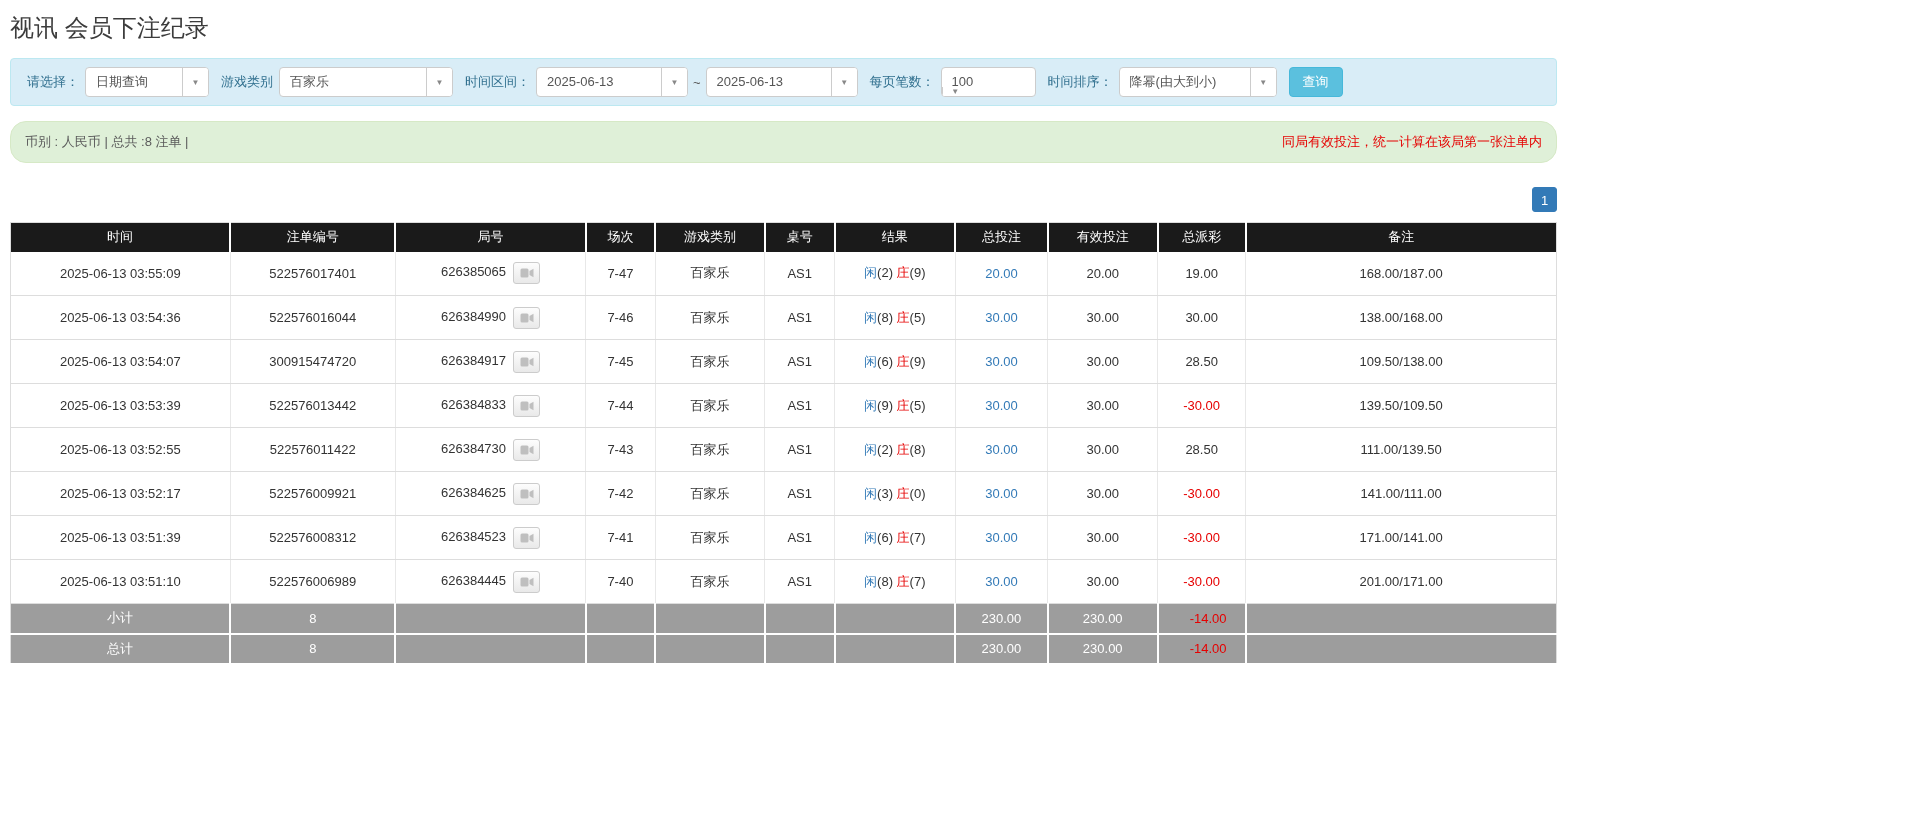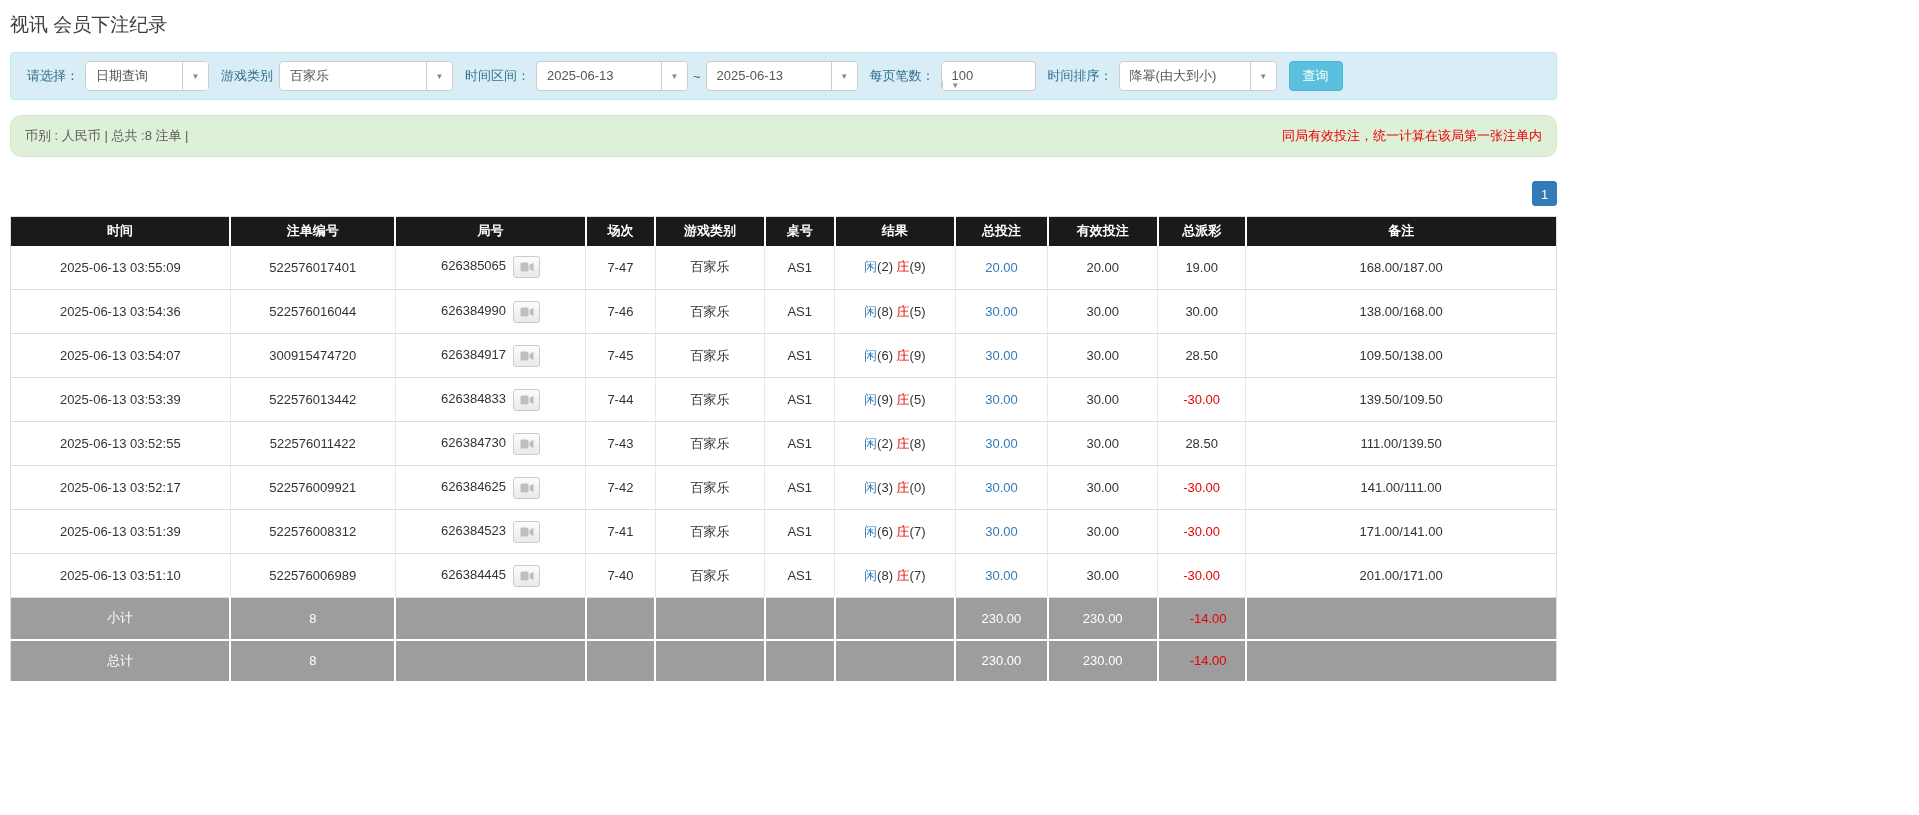--- a/index.html
+++ b/index.html
@@ -5,21 +5,21 @@
   * { box-sizing: border-box; margin: 0; padding: 0; }
   html, body { background: #fff; }
   body {
     font-family: "Liberation Sans", "DejaVu Sans", sans-serif;
     font-size: 13px;
     color: #333;
   }
   .container { width: 1547px; margin: 0 0 0 10px; }
 
   .page-title {
-    font-size: 19px;
+    font-size: 24px;
     font-weight: 400;
     color: #3c3c3c;
     padding: 12px 0 14px 0;
   }
 
   
   .filter-bar {
     background: #d9edf7;
     border: 1px solid #bce8f1;
     border-radius: 4px;
@@ -81,21 +81,21 @@
     font-size: 13px;
     cursor: pointer;
     font-family: inherit;
   }
 
   
   .info-bar {
     margin-top: 15px;
     background: #dff0d8;
     border: 1px solid #d6e9c6;
-    border-radius: 11px;
+    border-radius: 16px;
     padding: 11px 14px;
     display: flex;
     justify-content: space-between;
     align-items: center;
     font-size: 13px;
   }
   .info-left  { color: #5b5b5b; }
   .info-right { color: #e60000; text-align: right; }
 
   
@@ -133,21 +133,21 @@
   .col-table    { width: 4.5%;  }
   .col-result   { width: 7.8%;  }
   .col-totalbet { width: 6.0%;  }
   .col-validbet { width: 7.1%;  }
   .col-payout   { width: 5.7%;  }
   .col-note     { width: 20.1%; }
 
   thead th {
     background: #1a1a1a;
     color: #fff;
-    font-weight: bold;
+    font-weight: normal;
     font-size: 13px;
     height: 29px;
     text-align: center;
     border-right: 2px solid #fff;
   }
   thead th:last-child { border-right: none; }
 
   tbody td {
     height: 44px;
     text-align: center;
@@ -175,21 +175,21 @@
     background: linear-gradient(#fdfdfd, #e9e9e9);
     border: 1px solid #ccc;
     border-radius: 3px;
     vertical-align: middle;
     cursor: pointer;
   }
 
   tr.summary td {
     background: #9d9d9d;
     color: #fff;
-    height: 42px;
+    height: 30px;
     font-size: 13px;
     border-right: 2px solid #fff;
     border-bottom: 2px solid #fff;
   }
   tr.summary td:last-child { border-right: none; }
   tr.summary .neg { color: #e60000; margin-left: 13px; }
 </style>
 </head>
 <body>
 

